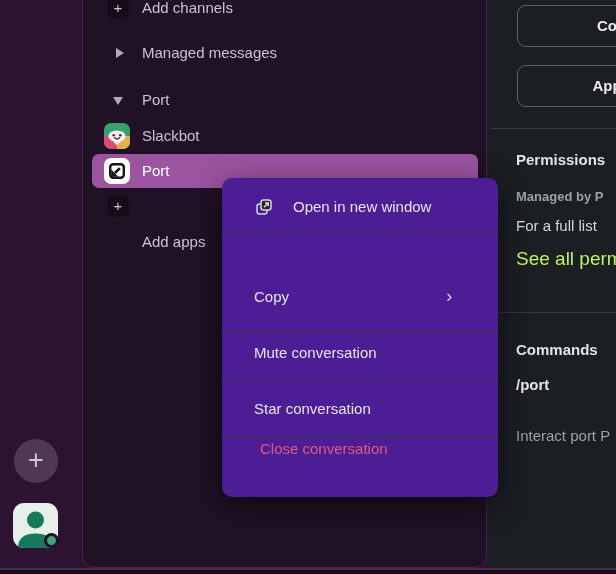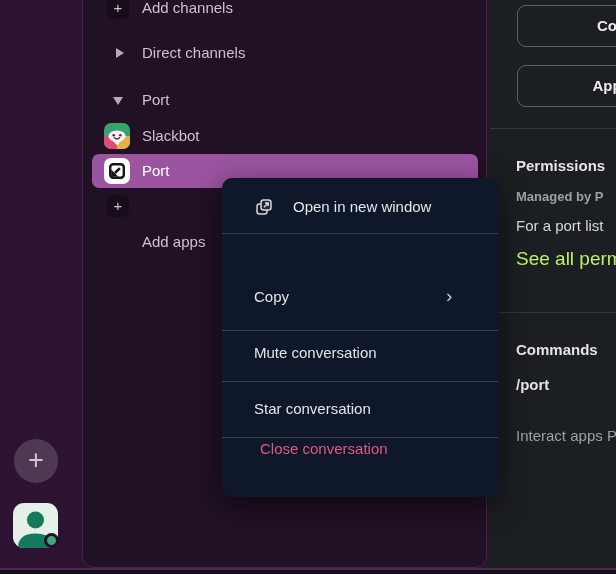--- a/index.html
+++ b/index.html
@@ -30,21 +30,21 @@
     border-left:5px solid transparent;border-right:5px solid transparent;}
   #port-highlight{
     left:92px;top:154px;width:386px;height:34px;border-radius:7px;
     background:#9a54a0;
   }
   .app-icon{width:26px;height:26px;}
 
   
   #context-menu{
     left:222px;top:178px;width:276px;height:319px;border-radius:10px;
-    background:#0f172a;box-shadow:0 8px 28px rgba(0,0,0,0.55);
+    background:#4c1d95;box-shadow:0 8px 28px rgba(0,0,0,0.55);
     z-index:20;
   }
   .menu-label{font-size:15px;line-height:22px;color:#e4e5e7;white-space:nowrap;}
   .menu-divider{left:0;width:276px;height:1px;background:#3a3d42;}
   .danger{color:#e25a7e;}
   .submenu-chevron{font-size:19px;line-height:22px;color:#c9cacc;}
 
   
   #detail-panel{left:488px;top:0;width:128px;height:568px;background:#1b1e22;}
   .panel-btn{
@@ -81,21 +81,21 @@
 <div id="stage">
 
   <div id="sidebar" class="abs"></div>
 
   <div id="port-highlight" class="abs"></div>
 
   <div class="abs plus-box" style="left:107px;top:-3px;">+</div>
   <div class="abs side-label" style="left:142px;top:-3px;">Add channels</div>
 
   <div class="abs caret-right" style="left:116px;top:48px;"></div>
-  <div class="abs side-label" style="left:142px;top:42px;">Direct channels</div>
+  <div class="abs side-label" style="left:142px;top:42px;">Managed messages</div>
 
   <div class="abs caret-down" style="left:113px;top:97px;"></div>
   <div class="abs side-label" style="left:142px;top:89px;">Port</div>
 
   <div class="abs app-icon" style="left:104px;top:123px;">
     <svg width="26" height="26" viewBox="0 0 26 26">
       <defs>
           <clipPath id="sbclip">
             <rect width="26" height="26" rx="7"></rect>
           </clipPath>
@@ -143,29 +143,29 @@
       </g>
     </svg>
   </div>
   <div id="presence-dot" class="abs"></div>
 
   <div id="detail-panel" class="abs">
     <div class="panel-btn" style="top:5px;">Co</div>
     <div class="panel-btn" style="top:65px;">App</div>
     <div class="panel-divider" style="top:128px;"></div>
 
-    <div class="panel-h" style="top:157px;">Permissions</div>
+    <div class="panel-h" style="top:151px;">Permissions</div>
     <div class="panel-sub" style="top:189px;">Managed by P</div>
-    <div class="panel-text" style="top:217px;">For a port list</div>
+    <div class="panel-text" style="top:217px;">For a full list</div>
     <div class="panel-link" style="top:248px;">See all perm</div>
 
     <div class="panel-divider" style="top:312px;"></div>
     <div class="panel-h" style="top:341px;">Commands</div>
     <div class="panel-h" style="top:376px;">/port</div>
-    <div class="panel-text" style="top:427px;color:#9da1a7;">Interact apps P</div>
+    <div class="panel-text" style="top:427px;color:#9da1a7;">Interact port P</div>
   </div>
 
   <div id="context-menu" class="abs">
     <div class="abs" style="left:33px;top:20px;width:18px;height:18px;">
       <svg width="18" height="18" viewBox="0 0 18 18">
         <rect x="2" y="6" width="10" height="10" rx="2.5" fill="none" stroke="#d6d7d9" stroke-width="1.5"></rect>
         <rect x="6" y="2" width="10" height="10" rx="2.5" fill="#25272b" stroke="#d6d7d9" stroke-width="1.5"></rect>
         <path d="M9 9.2 L13 5.2 M10 5 H13.2 V8.2" fill="none" stroke="#d6d7d9" stroke-width="1.5"></path>
       </svg>
     </div>

